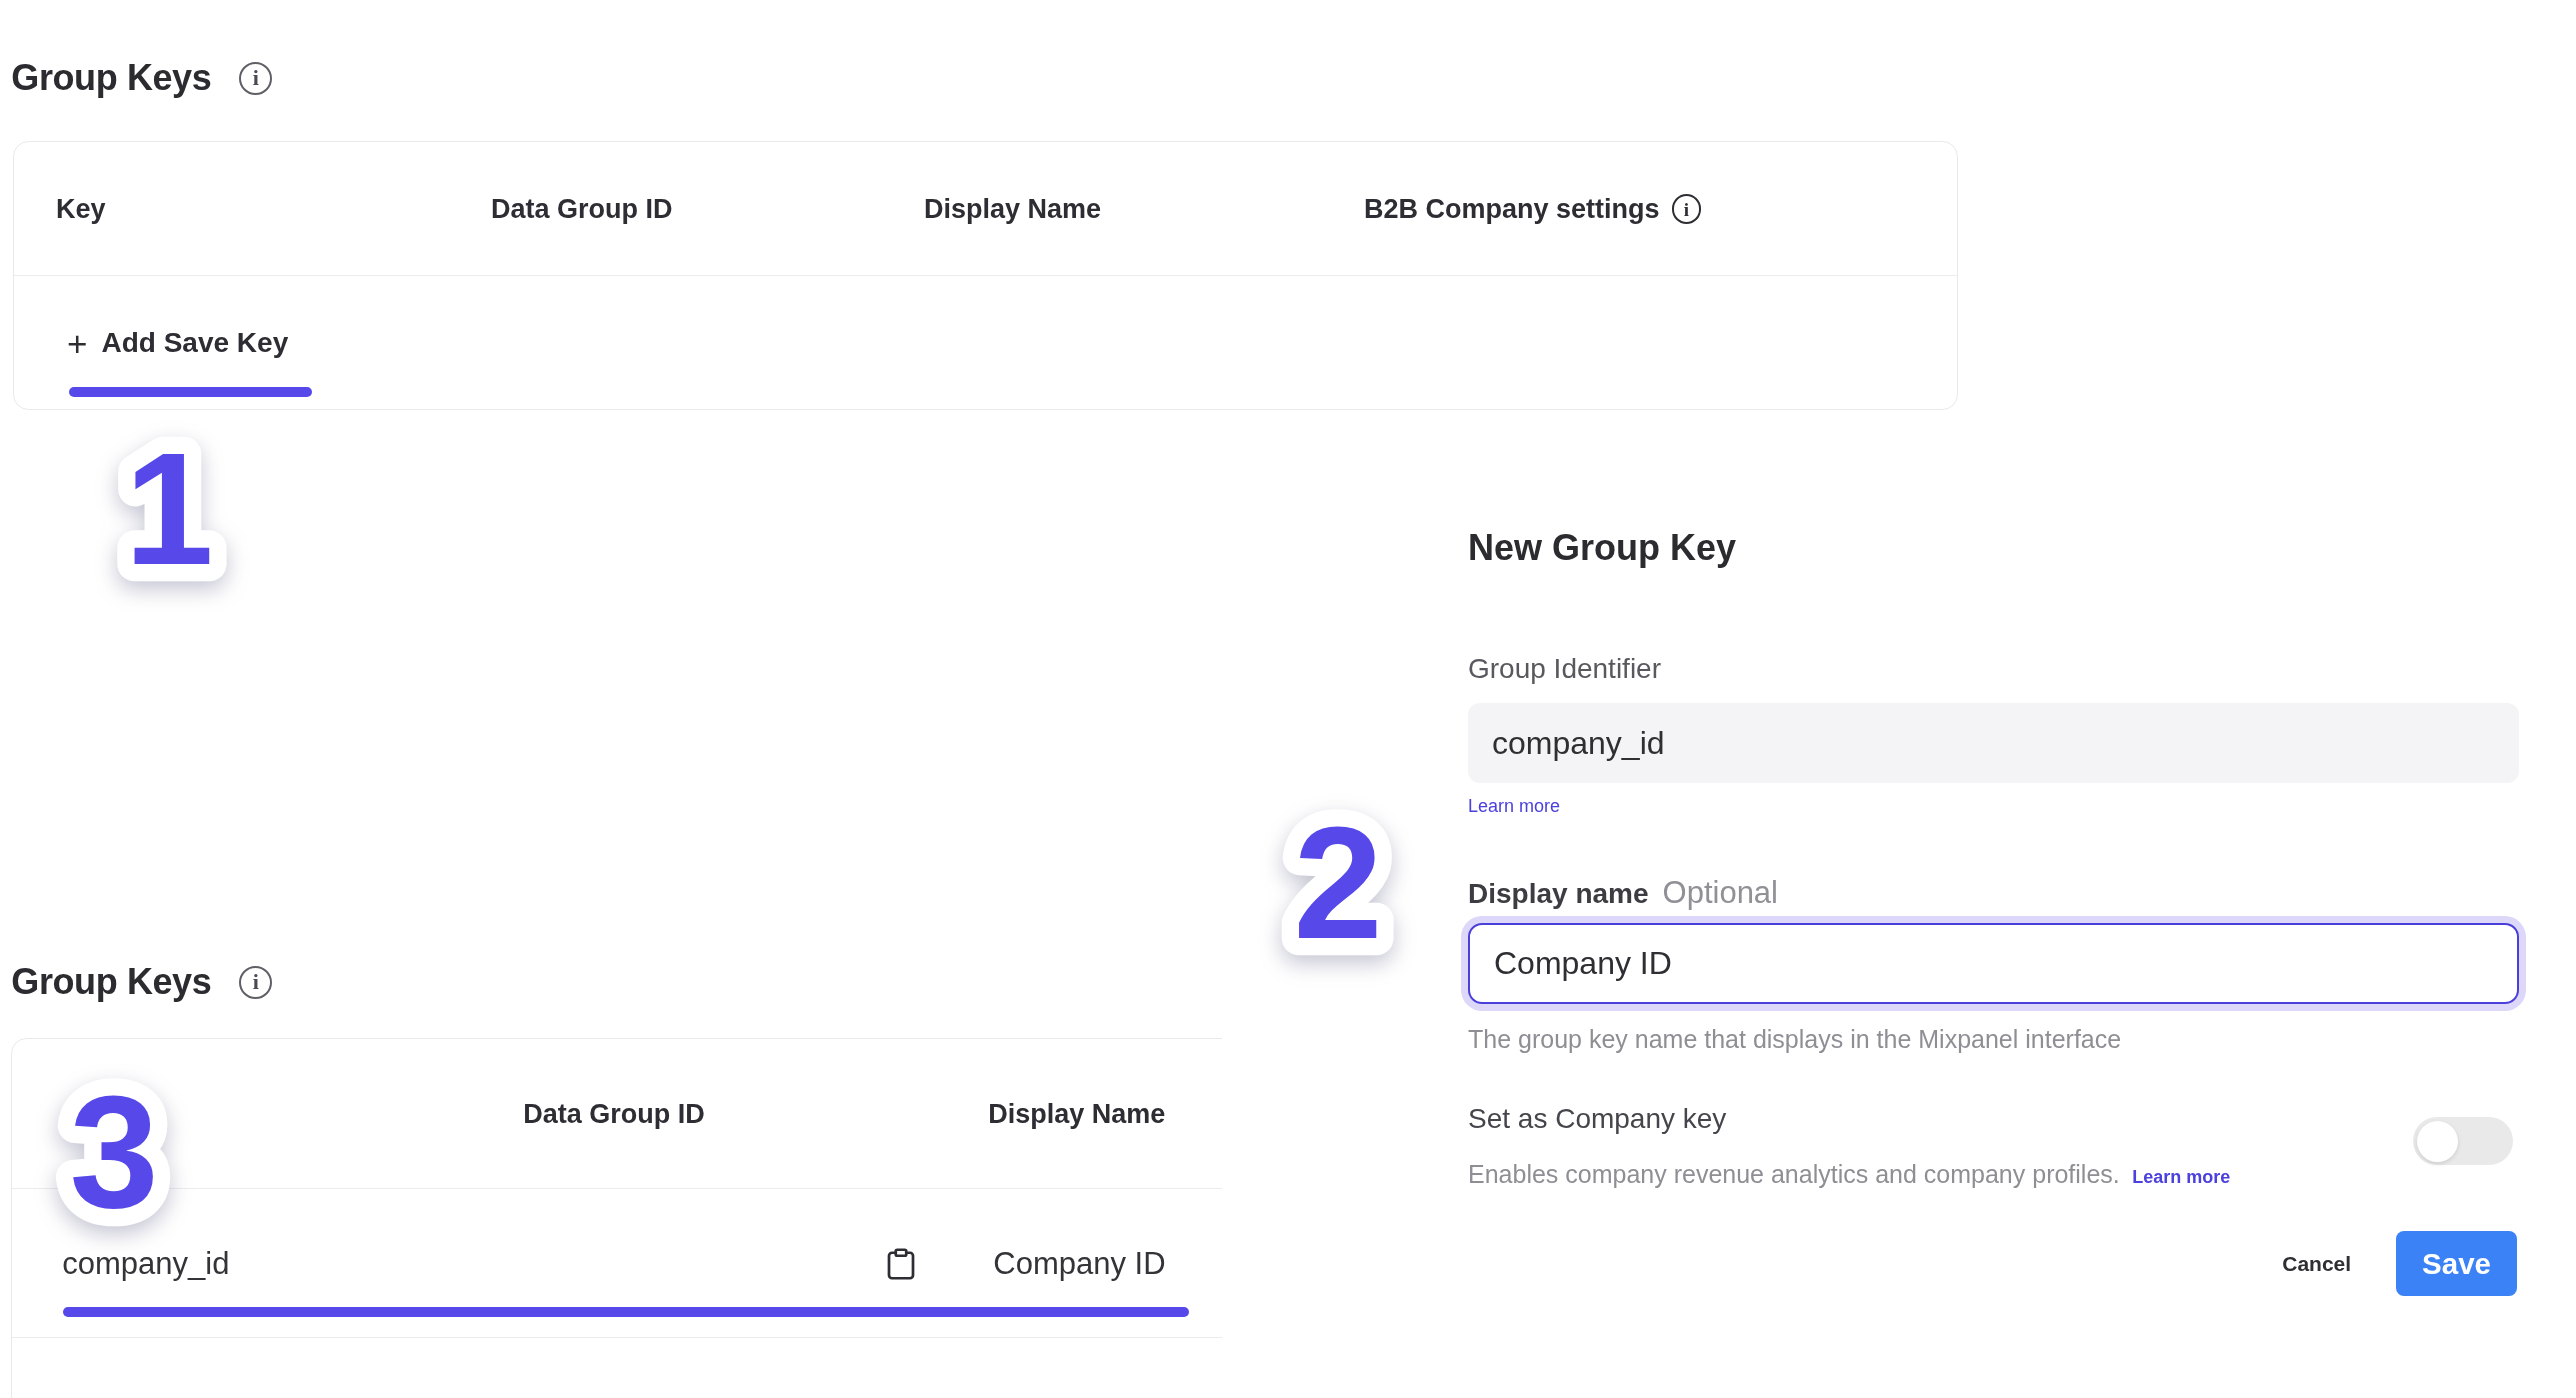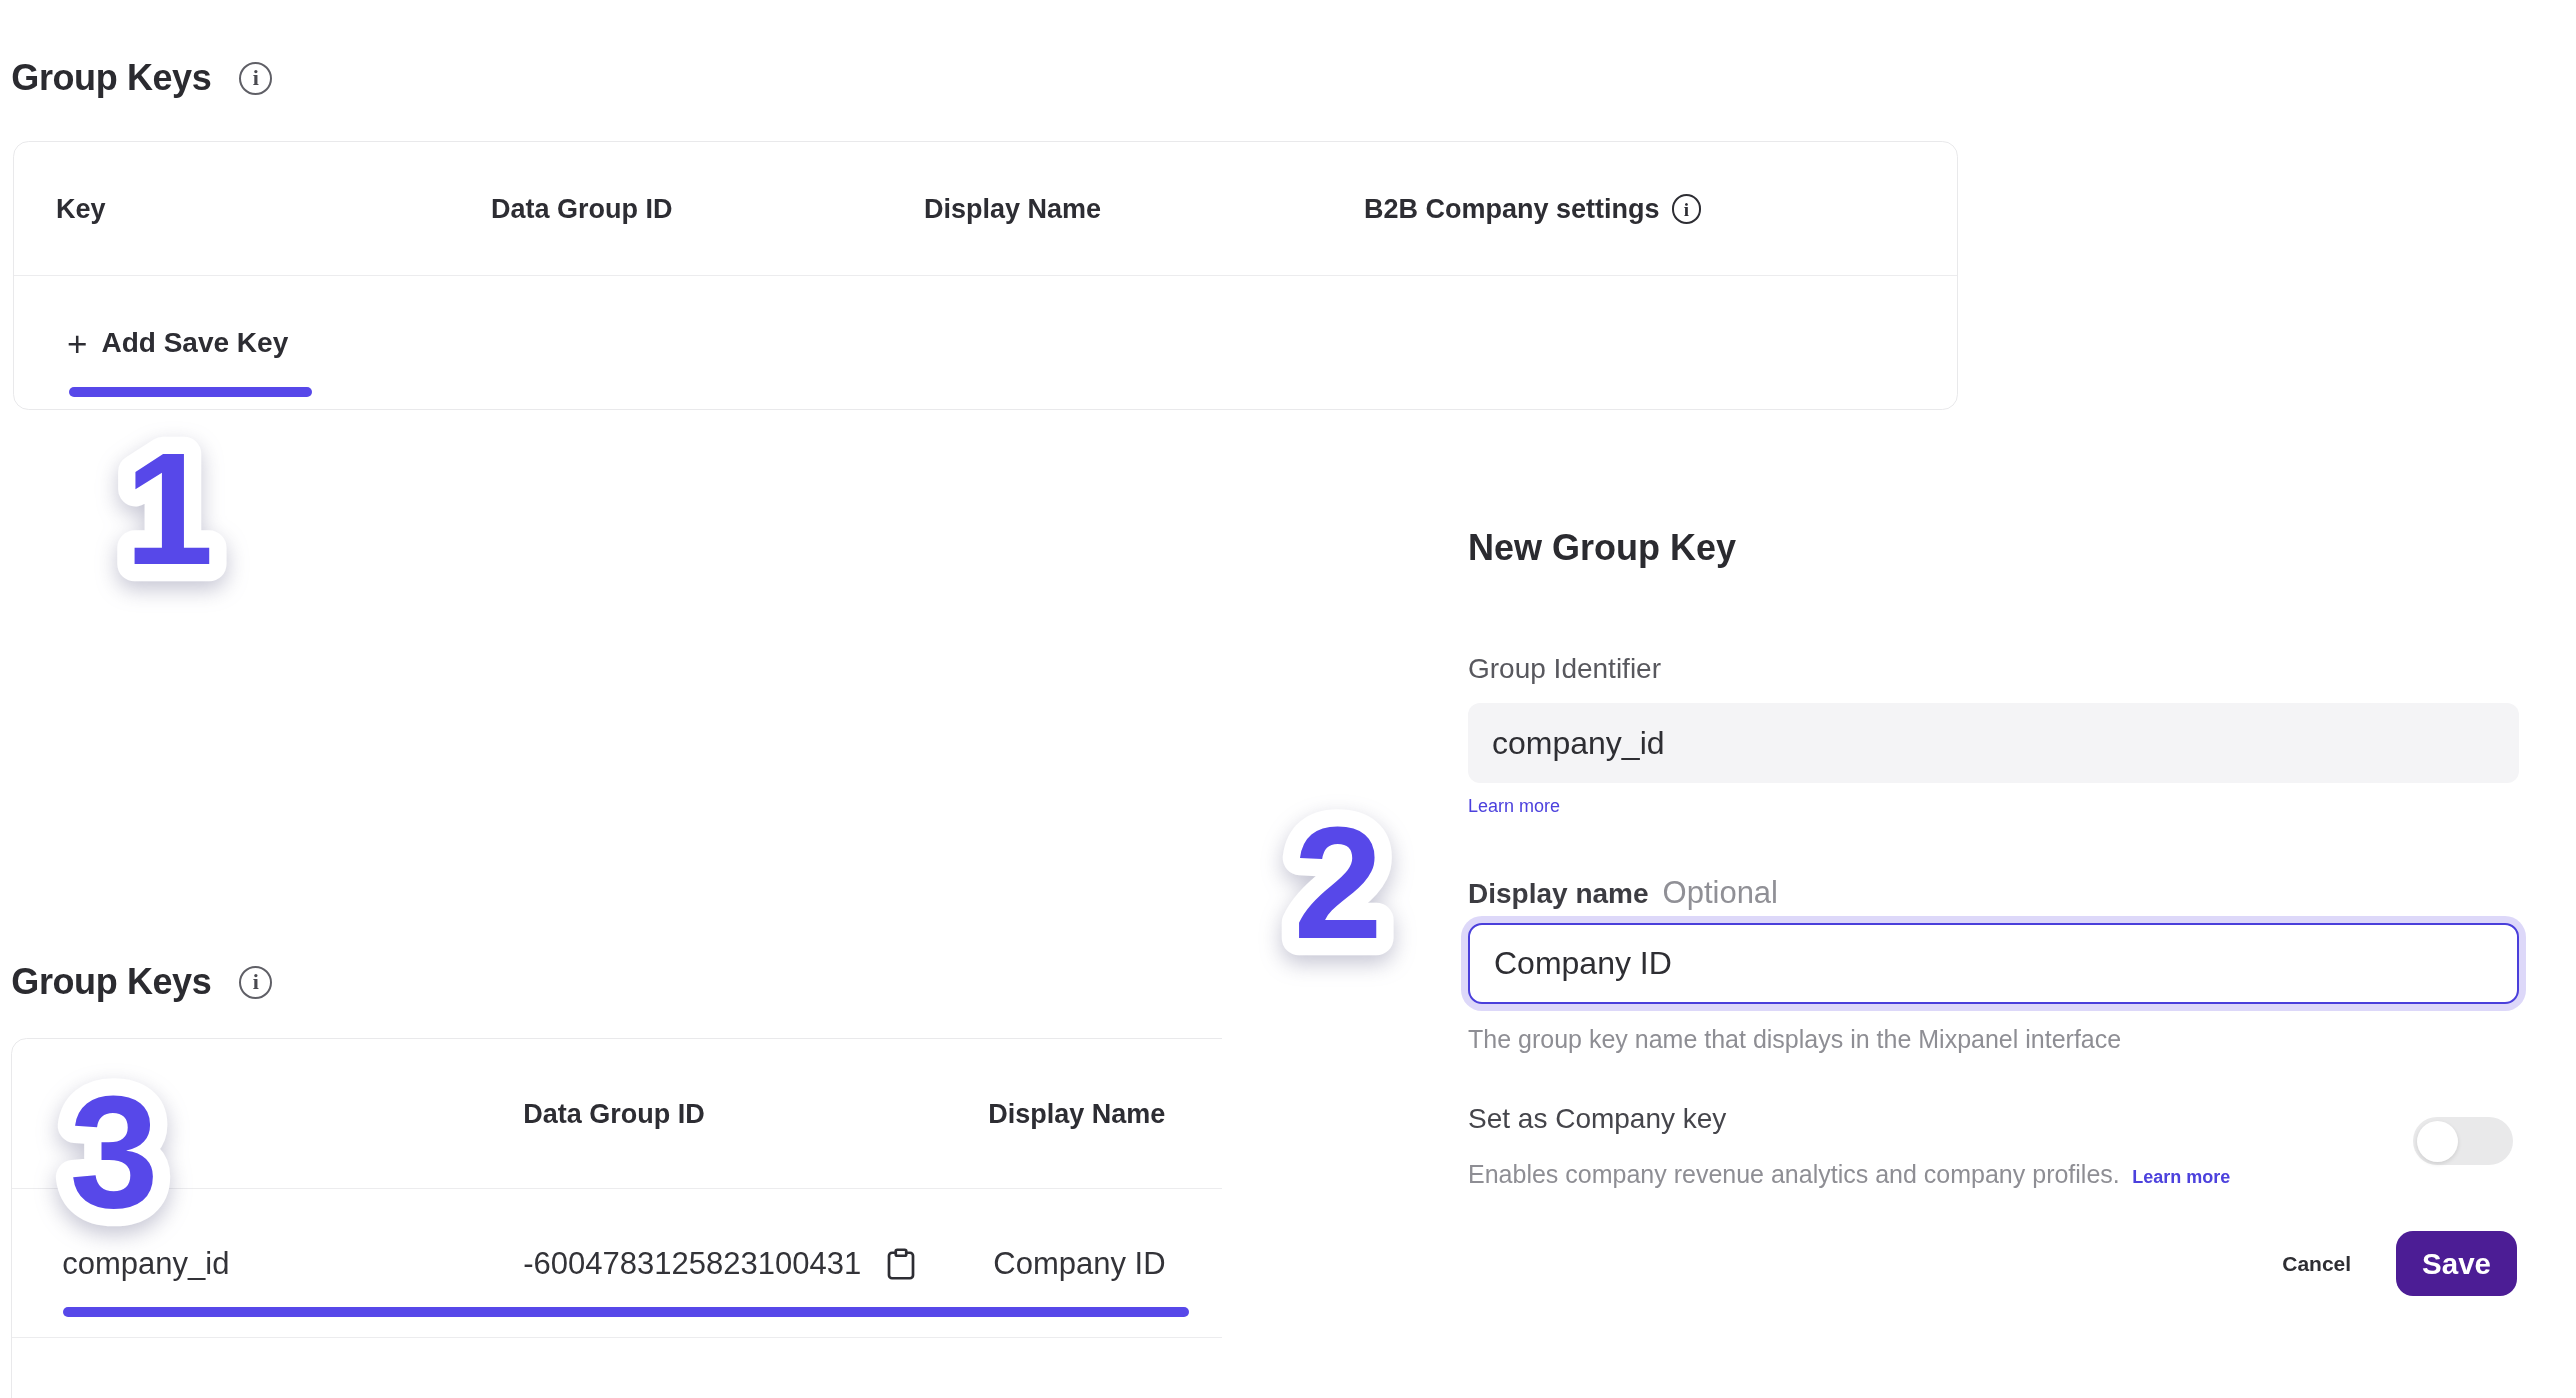--- a/index.html
+++ b/index.html
@@ -50,21 +50,21 @@
   .link { font-size:18px; color:#4c41dd; cursor:pointer; }
   .helper-row { width:1051px; display:flex; justify-content:space-between; align-items:baseline; }
 
   .toggle { width:100px; height:48px; background:#e9e9ea; border-radius:24px;
             position:absolute; cursor:pointer; }
   .toggle .knob { position:absolute; left:3.5px; top:3.5px; width:41px; height:41px;
                   background:#fff; border-radius:50%; box-shadow:0 1.7px 4.3px rgba(0,0,0,0.12); }
 
   .actions { display:flex; align-items:center; justify-content:flex-end; gap:45px; width:1049px; }
   .cancel-btn { font-size:21px; font-weight:bold; color:#2e2e33; cursor:pointer;text-align:center; }
-  .save-btn { min-width:106px; height:65px; background:#4c1d95; border:none; border-radius:17px;
+  .save-btn { min-width:106px; height:65px; background:#3b82f6; border:none; border-radius:8px;
               color:#fff; font-size:29.5px; font-weight:bold; padding:0 26px; cursor:pointer;
               font-family:"Liberation Sans","DejaVu Sans",sans-serif; }
 
   .copy-btn { cursor:pointer; display:flex; align-items:center; }
 </style>
 </head>
 <body>
 
 <div class="abs" style="left:11.3px; top:57px; display:flex; align-items:center; gap:28px;">
   <div class="section-heading">Group Keys</div>
@@ -139,21 +139,20 @@
 
 <div class="abs" style="left:11.3px; top:1038px; width:1211px; height:360px; overflow:hidden;">
   <div class="card abs" style="left:0; top:0; width:1268px; height:400px;">
     <div class="hdr-row abs" style="left:0; top:0; width:100%; height:150px;">
       <div class="th abs" style="left:50px; top:0; height:150px;">Key</div>
       <div class="th abs" style="left:511px; top:0; height:150px;">Data Group ID</div>
       <div class="th abs" style="left:976px; top:0; height:150px;">Display Name</div>
     </div>
     <div class="abs" style="left:0; top:150px; width:100%; height:149px; border-bottom:1.7px solid #ececee;">
       <div class="td abs" style="left:50px; top:0; height:149px;">company_id</div>
-      <div class="td abs" style="left:511px; top:0; height:149px;">-6004783125823100431</div>
       <div class="copy-btn abs" style="left:871px; top:0; height:149px;">
         <svg width="36" height="42" viewBox="0 0 24 24" fill="none" stroke="#2d2d33" stroke-width="1.8" stroke-linecap="round" stroke-linejoin="round">
           <rect x="8.5" y="2.5" width="7" height="4" rx="1"></rect>
           <path d="M15.5 4.5h2.5a2 2 0 0 1 2 2v13a2 2 0 0 1-2 2H6a2 2 0 0 1-2-2v-13a2 2 0 0 1 2-2h2.5"></path>
         </svg>
       </div>
       <div class="td abs" style="left:981px; top:0; height:149px;">Company ID</div>
     </div>
   </div>
 </div>

